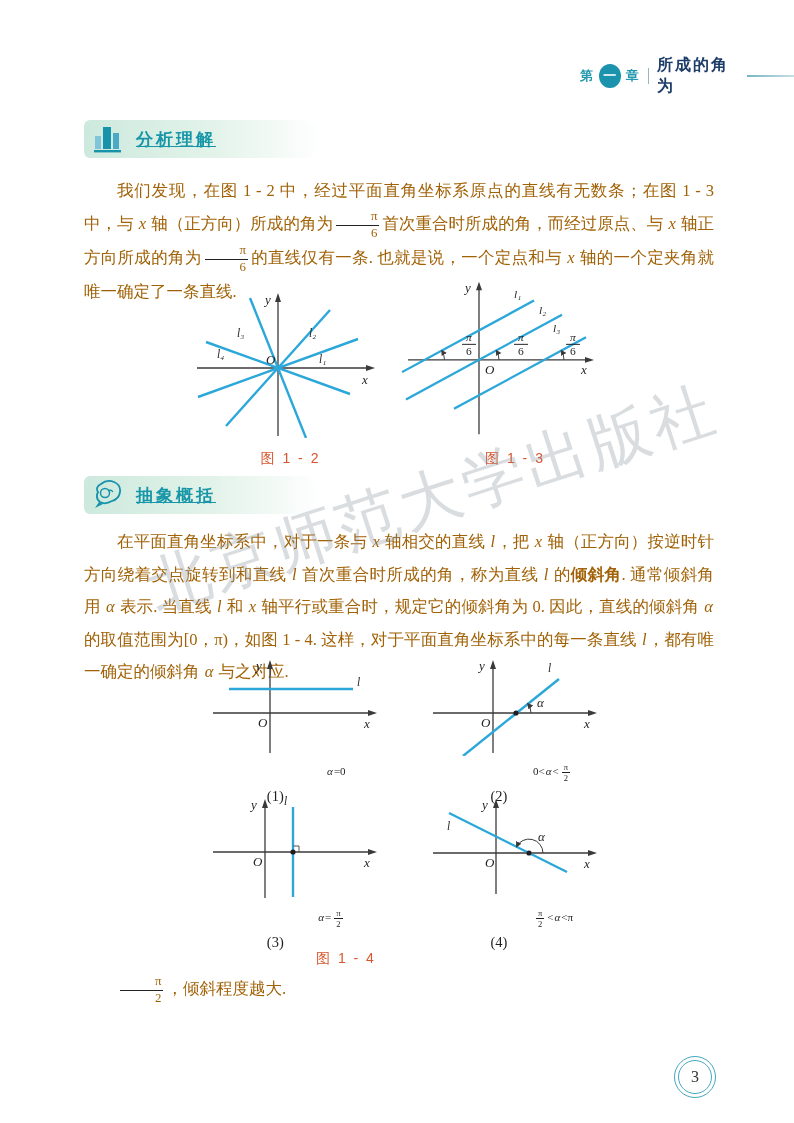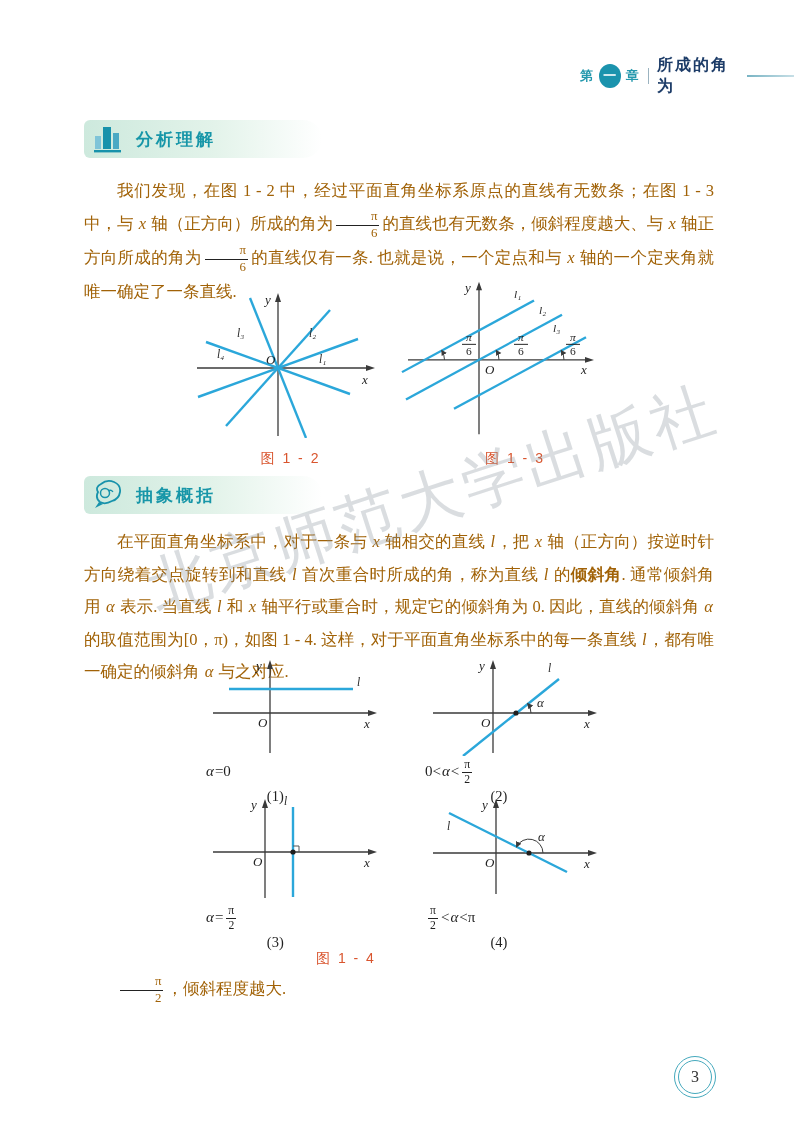--- a/index.html
+++ b/index.html
@@ -17,21 +17,21 @@
                  display:flex; align-items:center; justify-content:center; }
   .chap-divider { width:1.5px; height:16px; background:#9bb3c0; margin:0 3px; }
   .chap-title { color:#1d3c68; font-size:16px; font-weight:bold; letter-spacing:2px; }
   .chap-line { width:52px; height:2px; background:linear-gradient(90deg,#79b4c4,#c7dfe6); margin-left:4px; }
 
   
   .badge { height:38px; width:238px; display:flex; align-items:center; gap:10px;
            padding-left:8px; border-radius:6px 19px 19px 6px;
            background:linear-gradient(90deg,#cde9dd 0%,#e3f3ea 55%,rgba(227,243,234,0) 100%); }
   .badge-label { font-family:"Liberation Sans","DejaVu Sans",sans-serif;
-                 color:#1796a8; font-size:17px; font-weight:bold; letter-spacing:3px; }
+                 color:#1796a8; font-size:17px; font-weight:bold; letter-spacing:3px;text-decoration:underline; }
 
   
   .para { width:630px; left:84px; font-size:16.5px; text-align:justify; color:#a16207; }
   .p-std  { line-height:33px; }
   .indent { text-indent:2em; }
   .mi { font-style:italic; padding:0 1px; }
   .bold { font-weight:bold; }
   .frac { display:inline-flex; flex-direction:column; align-items:center;
           vertical-align:middle; margin:0 3px; font-size:0.78em; line-height:1.2; }
   .frac .fden { border-top:1.2px solid #222; padding:0 2px; }
@@ -39,21 +39,21 @@
 
   
   .fig { display:flex; flex-direction:column; align-items:center; }
   .fig-caption { color:#d9552e; font-size:14px; letter-spacing:2px; margin-top:12px;
                  font-family:"Liberation Sans","DejaVu Sans",sans-serif; }
   svg { display:block; }
   svg text { font-family:"Liberation Serif","DejaVu Serif",serif; font-size:13px; fill:#1f1f1f; }
   svg text.it { font-style:italic; }
   svg text.sm { font-size:11.5px; }
   .subfig { display:flex; flex-direction:column; }
-  .cond { width:74%; text-align:left; font-size:15px; height:30px; line-height:30px; }
+  .cond { width:74%; text-align:right; font-size:11px; height:30px; line-height:30px; }
   .subnum { width:74%; text-align:center; font-size:14.5px; height:20px; line-height:20px; }
 
   
   .watermark { left:150px; top:548px; width:700px; transform:rotate(-18deg);
                transform-origin:left center; font-size:62px; letter-spacing:4px;
                color:#86929b; opacity:0.30; pointer-events:none; z-index:9;
                font-family:"Liberation Serif","DejaVu Serif",serif; white-space:nowrap; }
 
   
   .pageno-outer { left:674px; top:1056px; width:42px; height:42px; border-radius:50%;
@@ -80,21 +80,21 @@
     <rect x="11" y="4" width="8" height="22" fill="#1792ab"></rect>
     <rect x="21" y="10" width="6" height="16" fill="#4aa9c4"></rect>
     <rect x="2" y="27" width="27" height="2.4" fill="#1792ab"></rect>
   </svg>
   <span class="badge-label">分析理解</span>
 </div>
 
 <p class="abs para p-std indent" style="top:174px;"><span>我们发现，在图 1 - 2 中，经过平面直角坐标系原点的直线有无数条；在图 1 - 3 中，与 </span><span class="mi">x</span><span> 轴（正方向）所成的角为</span><span class="frac">
       <span class="fnum">π</span>
       <span class="fden">6</span>
-    </span><span>的直线也有无数条，倾斜程度越大、与 </span><span class="mi">x</span><span> 轴正方向所成的角为</span><span class="frac">
+    </span><span>首次重合时所成的角，而经过原点、与 </span><span class="mi">x</span><span> 轴正方向所成的角为</span><span class="frac">
       <span class="fnum">π</span>
       <span class="fden">6</span>
     </span><span>的直线仅有一条. 也就是说，一个定点和与 </span><span class="mi">x</span><span> 轴的一个定夹角就唯一确定了一条直线.</span></p>
 
 <div class="abs fig" style="left:183px; top:288px; width:215px;">
   <svg width="215" height="150" viewBox="0 0 215 150">
     <line x1="14" y1="80" x2="186" y2="80" stroke="#3a3a3a" stroke-width="1.3"></line>
     <polygon points="192,80 183,77 183,83" fill="#3a3a3a"></polygon>
     <line x1="95" y1="148" x2="95" y2="11" stroke="#3a3a3a" stroke-width="1.3"></line>
     <polygon points="95,5 92,14 98,14" fill="#3a3a3a"></polygon>

